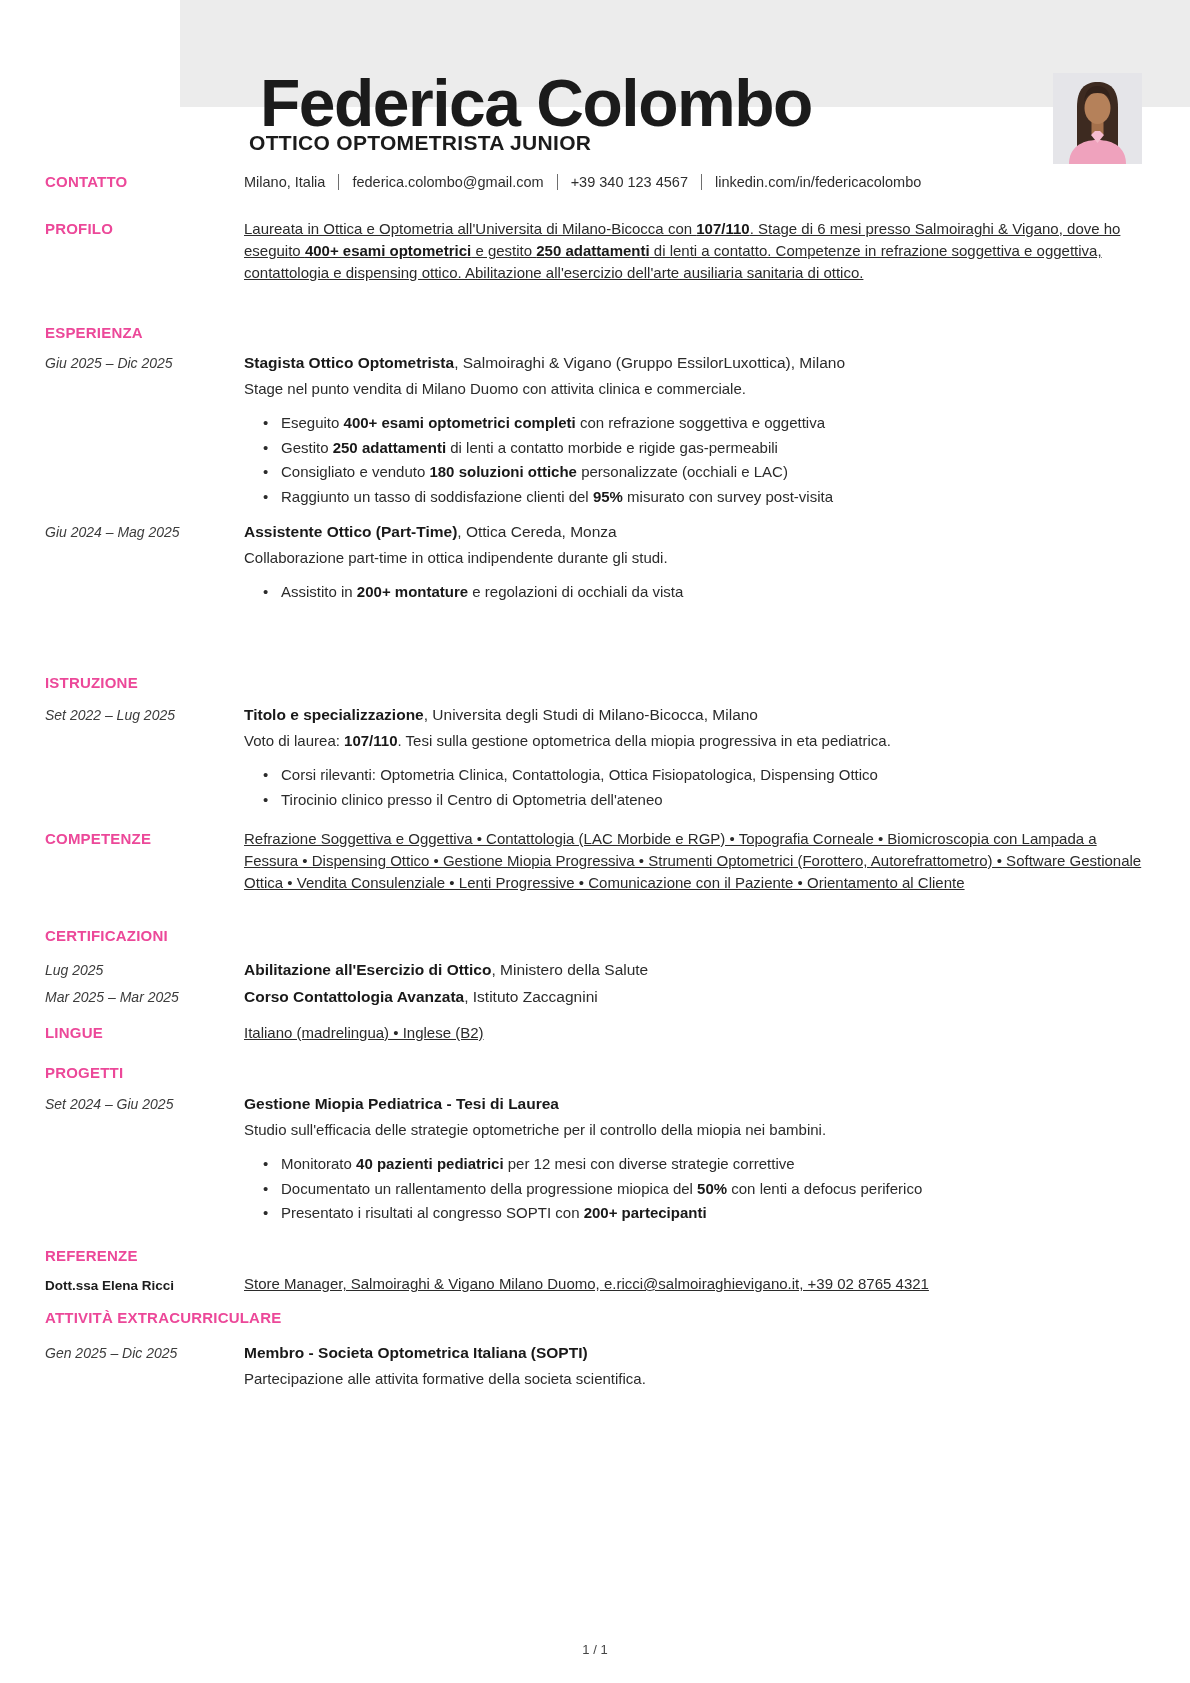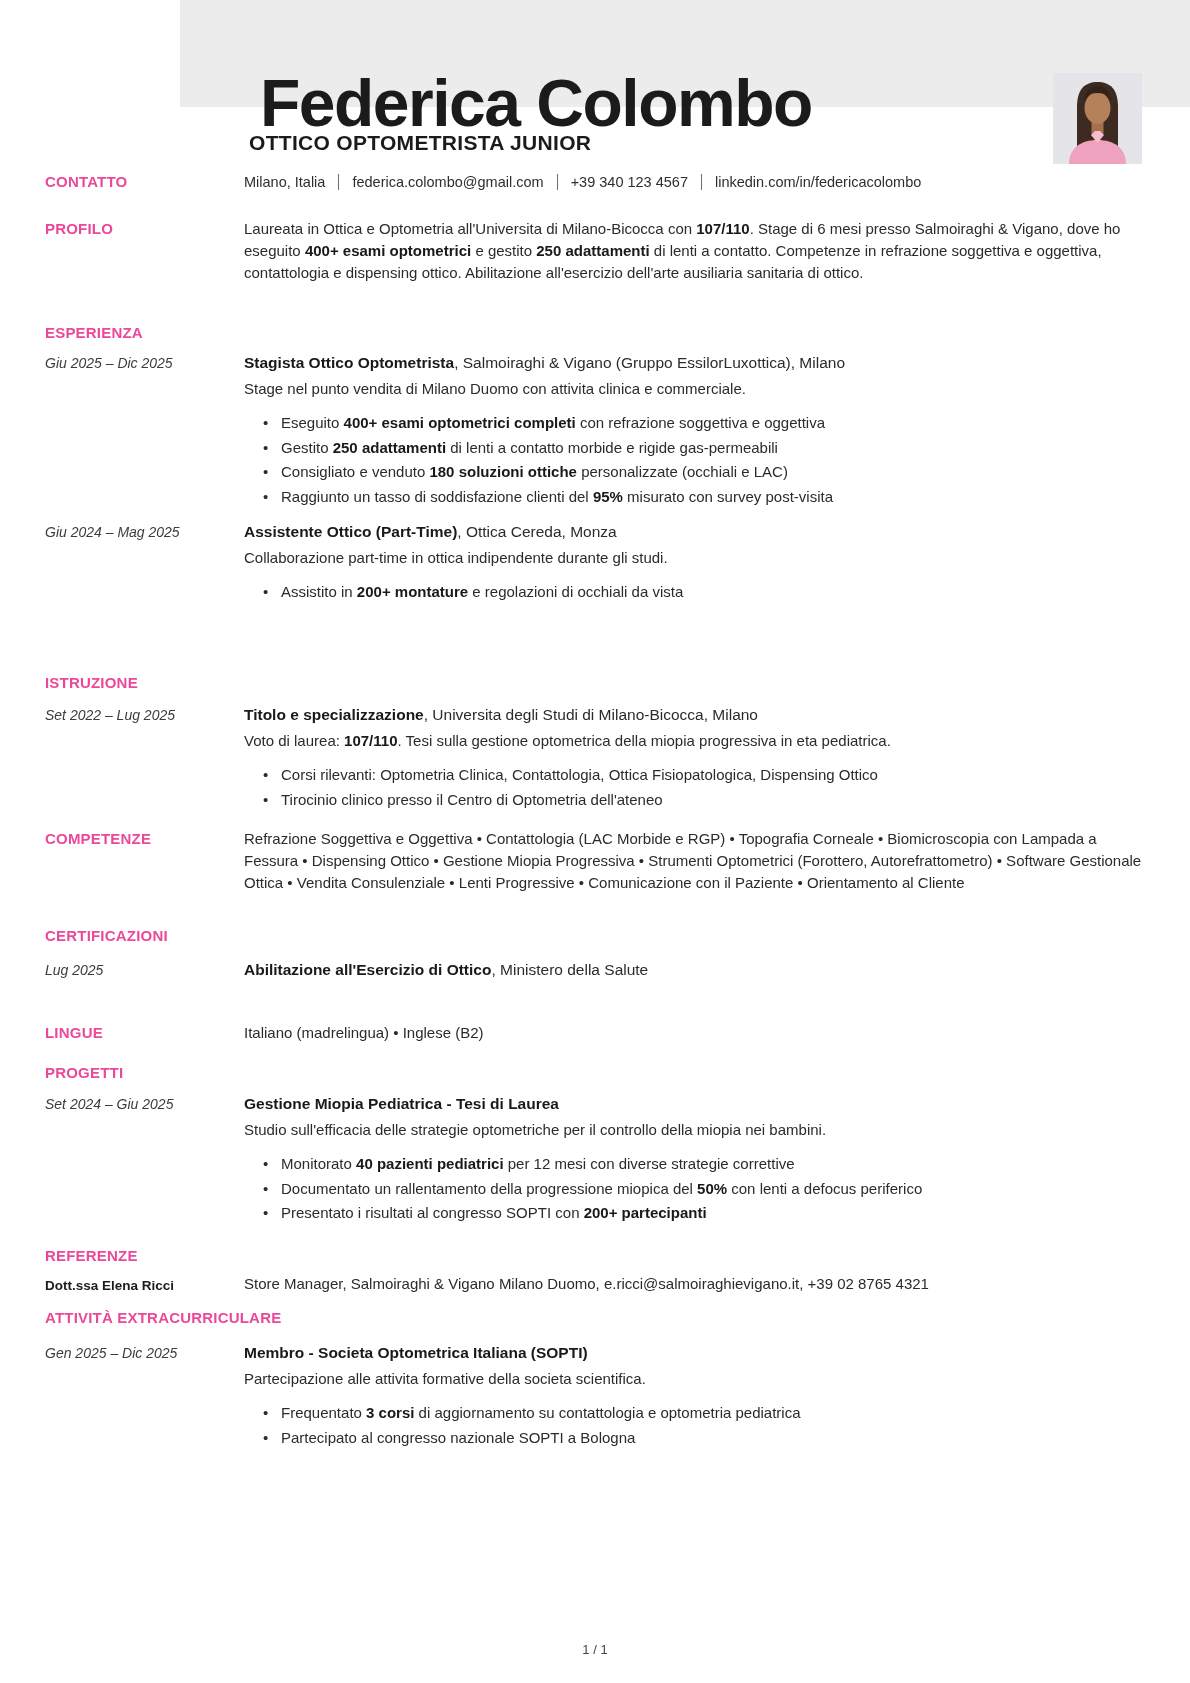--- a/index.html
+++ b/index.html
@@ -37,21 +37,21 @@
     display:grid;grid-template-columns:199px 1fr;align-items:start;
   }
   .sec-label{
     font-size:15px;line-height:22px;font-weight:700;
     letter-spacing:0.2px;color:#ec4899;white-space:nowrap;
   }
   .dates{
     font-size:14px;line-height:22px;font-style:italic;color:#3c3c3c;
     white-space:nowrap;
   }
-  .body-text{font-size:15px;line-height:22px;color:#2b2b2b;}
+  .body-text{font-size:15px;line-height:22px;color:#2b2b2b;text-decoration:underline;}
   .entry-title{font-size:15.5px;line-height:22px;color:#2b2b2b;}
   .entry-desc{margin-top:4px;font-size:15px;line-height:22px;color:#2b2b2b;}
   b{font-weight:700;color:#191919;}
   .bullets{list-style:none;margin:11px 0 0 0;padding:0;}
   .bullets li{
     position:relative;padding-left:37px;
     font-size:15px;line-height:24.6px;color:#2b2b2b;
   }
   .bullets li::before{
     content:"\2022";
@@ -155,20 +155,24 @@
   </div>
 
   <div class="row" style="top:925px">
     <div class="sec-label">CERTIFICAZIONI</div>
   </div>
 
   <div class="row" style="top:959px">
     <div class="dates">Lug 2025</div>
     <div class="entry-title"><b>Abilitazione all'Esercizio di Ottico</b><span>, Ministero della Salute</span></div>
   </div>
+  <div class="row" style="top:986px">
+    <div class="dates">Mar 2025 – Mar 2025</div>
+    <div class="entry-title"><b>Corso Contattologia Avanzata</b><span>, Istituto Zaccagnini</span></div>
+  </div>
 
   <div class="row" style="top:1022px">
     <div class="sec-label">LINGUE</div>
     <div class="body-text">Italiano (madrelingua) • Inglese (B2)</div>
   </div>
 
   <div class="row" style="top:1062px">
     <div class="sec-label">PROGETTI</div>
   </div>
 
@@ -196,22 +200,18 @@
 
   <div class="row" style="top:1307px">
     <div class="sec-label">ATTIVITÀ EXTRACURRICULARE</div>
   </div>
 
   <div class="row" style="top:1342px">
     <div class="dates">Gen 2025 – Dic 2025</div>
     <div>
       <div class="entry-title"><b>Membro - Societa Optometrica Italiana (SOPTI)</b></div>
       <div class="entry-desc">Partecipazione alle attivita formative della societa scientifica.</div>
-      <ul class="bullets">
-        <li><span>Frequentato </span><b>3 corsi</b><span> di aggiornamento su contattologia e optometria pediatrica</span></li>
-        <li><span>Partecipato al congresso nazionale SOPTI a Bologna</span></li>
-      </ul>
     </div>
   </div>
 
   <div class="page-footer">1 / 1</div>
 
 </div>
 
 </body></html>

